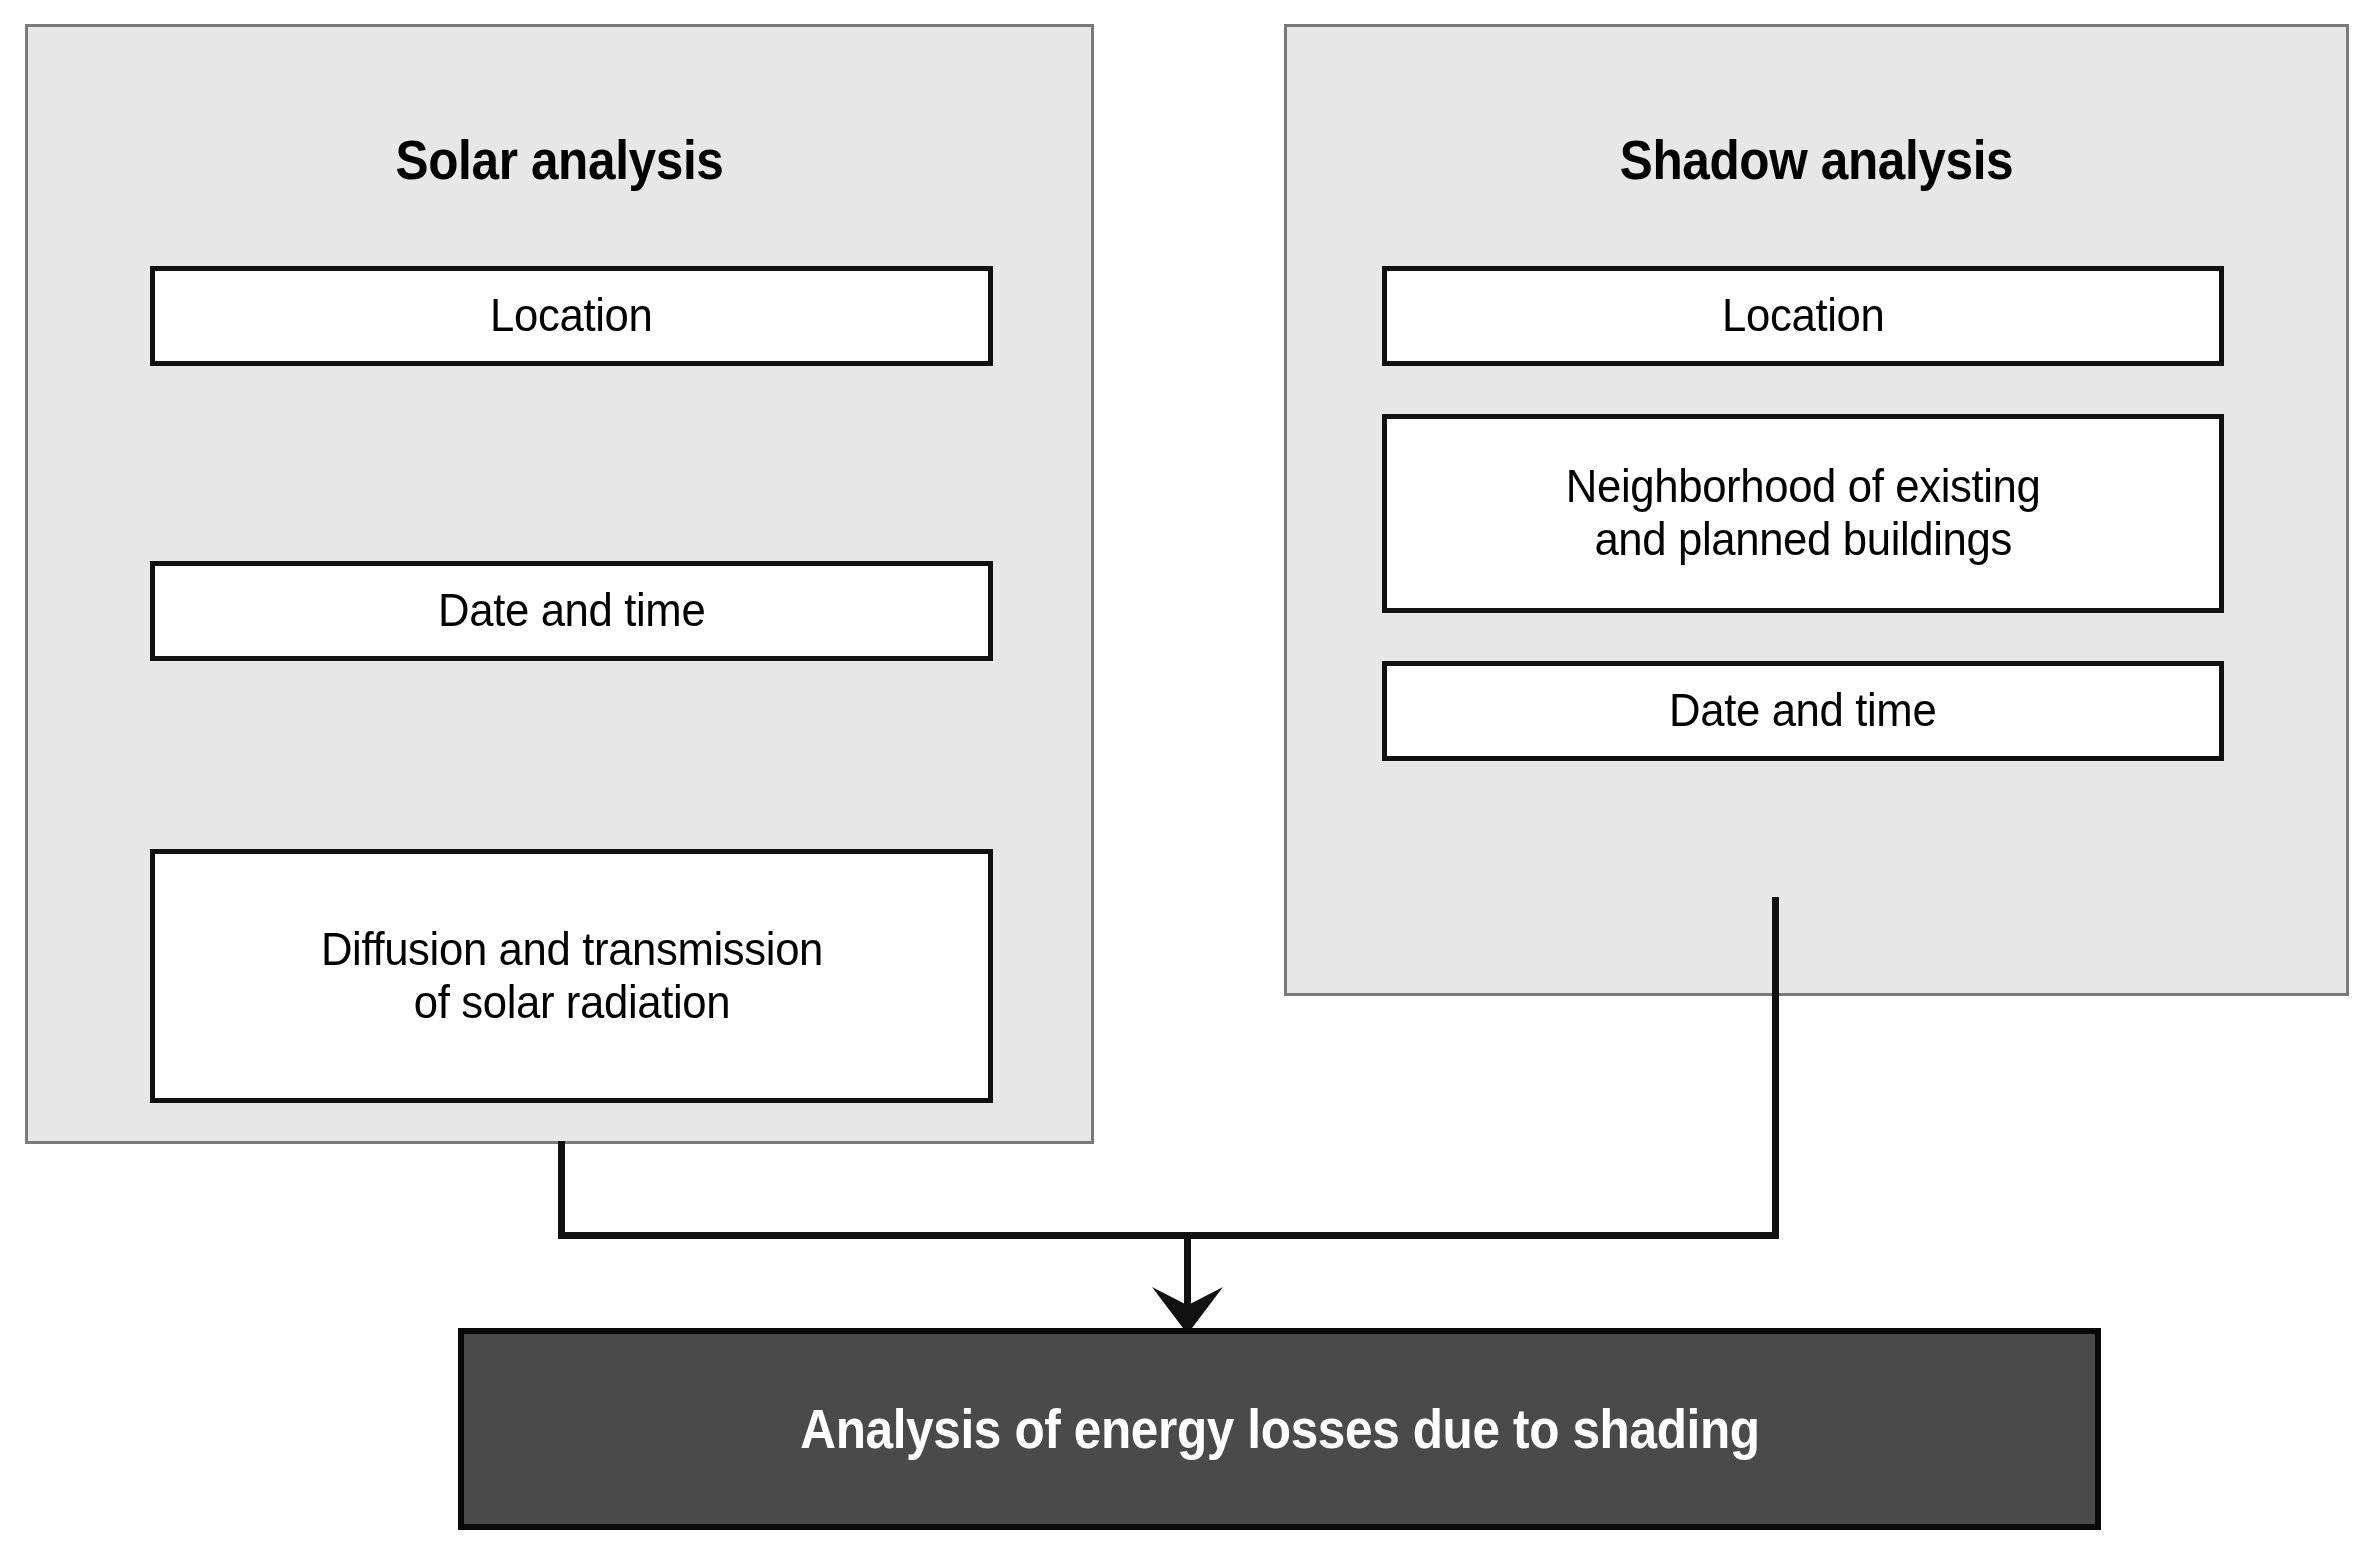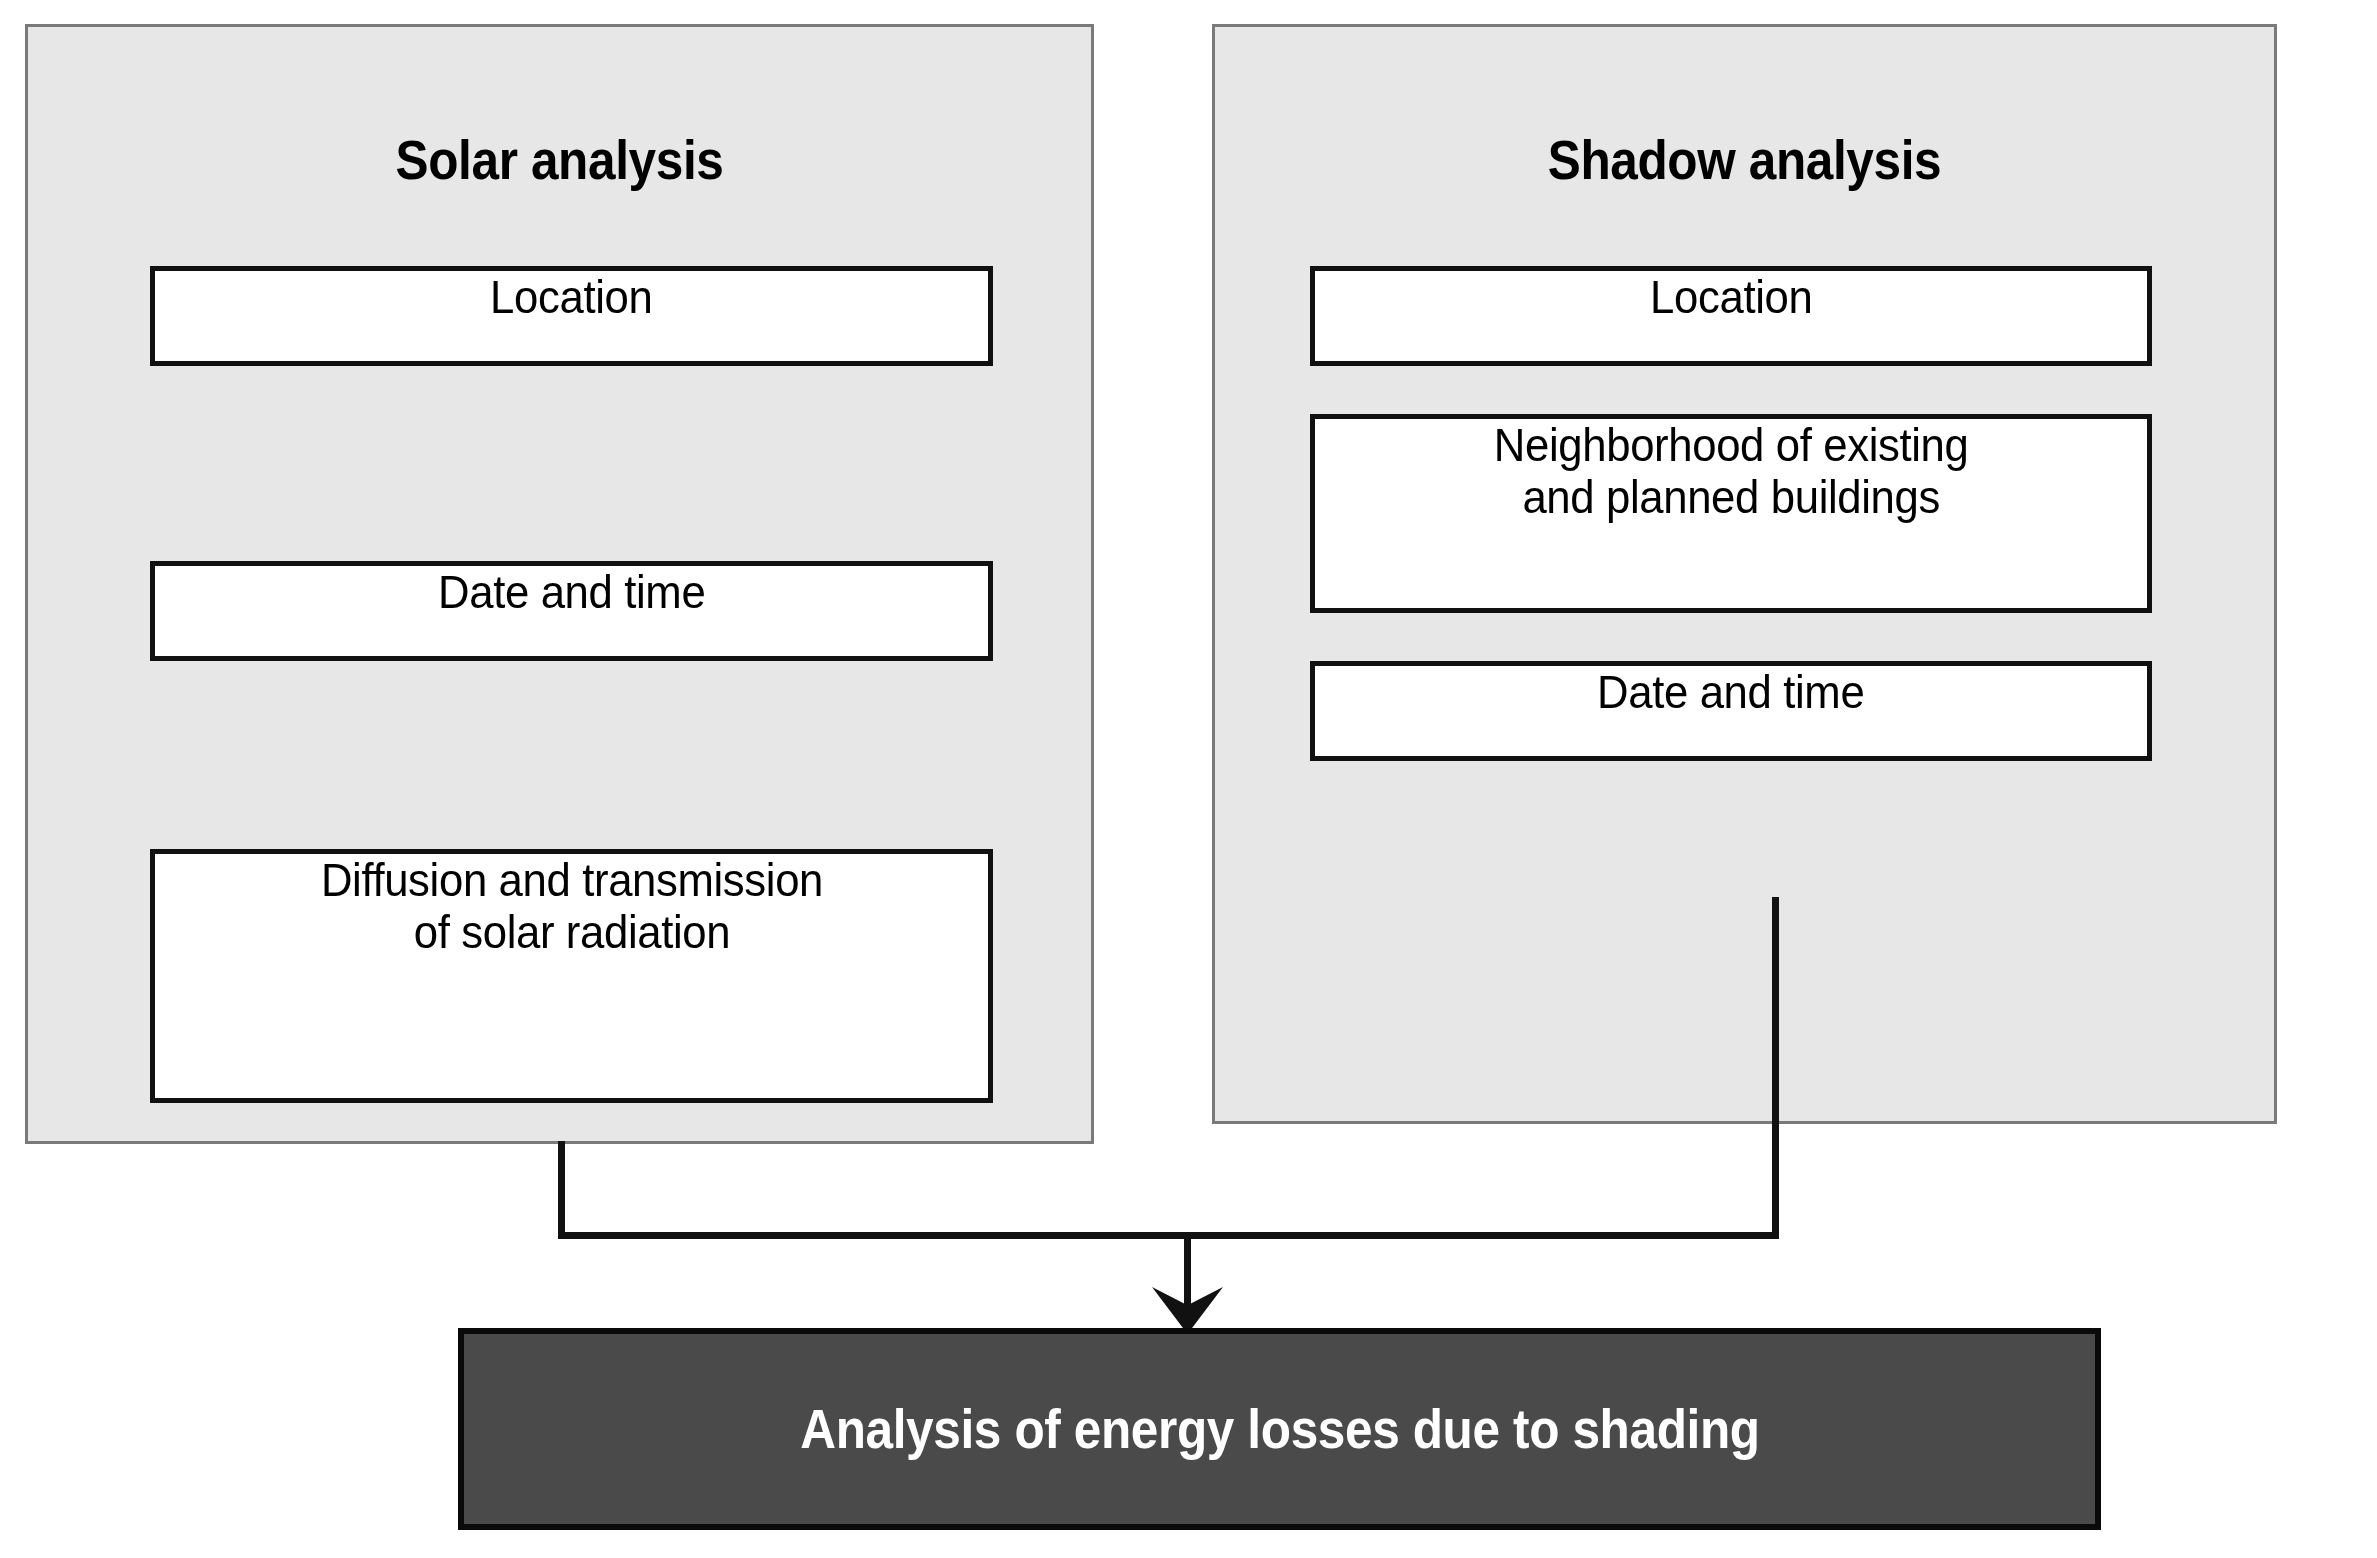--- a/index.html
+++ b/index.html
@@ -31,24 +31,24 @@
     border: 3.8px solid #7a7a7a;
     box-sizing: border-box;
   }
   #panel-solar {
     left: 25px;
     top: 23.6px;
     width: 1069px;
     height: 1120px;
   }
   #panel-shadow {
-    left: 1212px;
+    left: 1284px;
     top: 23.6px;
     width: 1065px;
-    height: 1100px;
+    height: 972px;
   }
 
   .panel-title {
     position: absolute;
     left: 0;
     width: 100%;
     text-align: center;
     font-weight: bold;
     font-size: 55px;
     line-height: 1;
@@ -61,21 +61,21 @@
   #panel-solar .panel-title { top: 106px; }
   #panel-shadow .panel-title { top: 106px; }
 
   
   .item-box {
     position: absolute;
     background: #ffffff;
     border: 5.3px solid #111111;
     box-sizing: border-box;
     display: flex;
-    align-items: flex-start;
+    align-items: center;
     justify-content: center;
     text-align: center;
     color: #000000;
     font-size: 47px;
     line-height: 1.12;
     letter-spacing: -0.4px;
   }
   .item-box .item-label {
     transform: scaleX(0.93);
     display: block;

